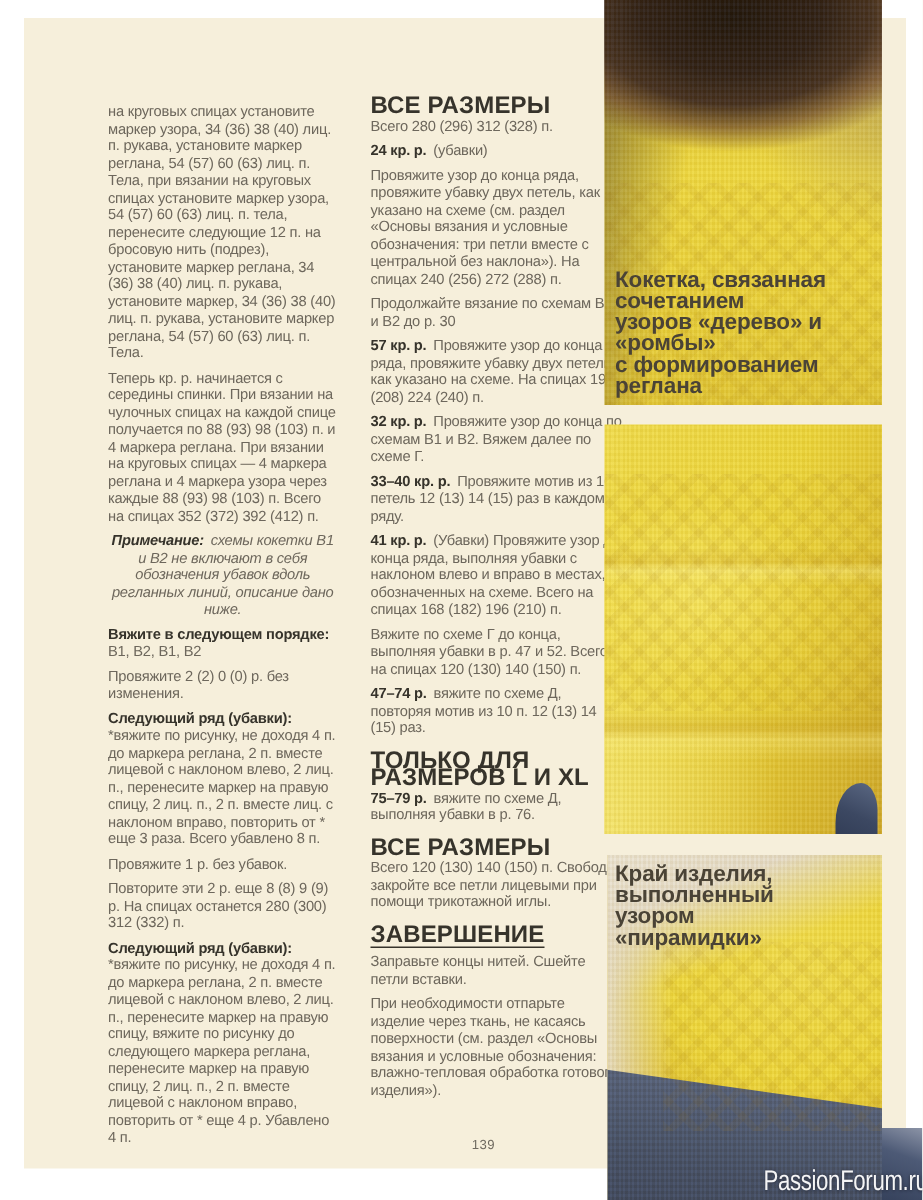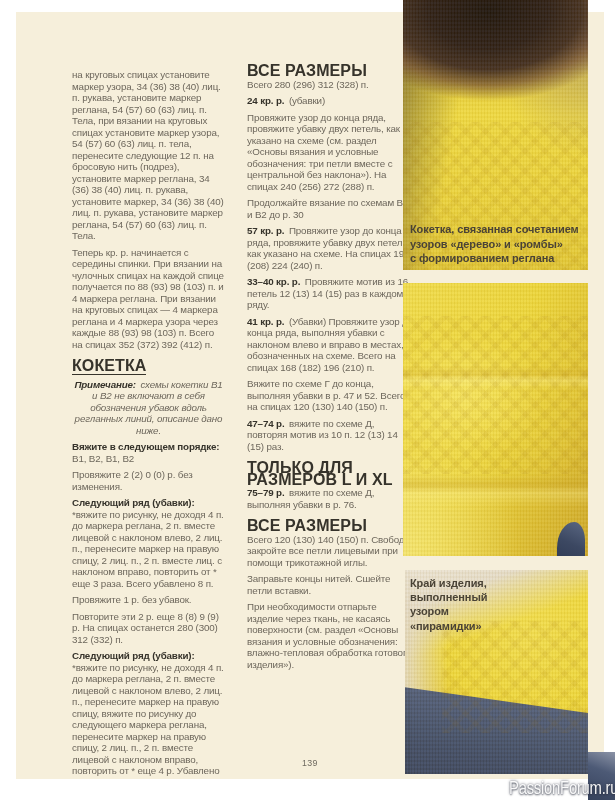--- a/index.html
+++ b/index.html
@@ -63,66 +63,65 @@
       radial-gradient(ellipse 150px 115px at 32% 42%, rgba(247,230,95,0.9) 0%, rgba(240,218,62,0.45) 55%, rgba(240,218,62,0) 100%),
       radial-gradient(ellipse at 0% 100%, rgba(246,232,120,0.8) 0%, rgba(246,232,120,0) 45%),
       linear-gradient(115deg, #f0dc4a 0%, #ecd537 45%, #ddbe2e 76%, #cda727 100%);
   }
   .jeans-patch{
     position:absolute;right:3px;bottom:-4px;width:28px;height:38px;
     background:linear-gradient(205deg,#5b6883 0%,#3c4862 55%,#313c55 100%);
     border-radius:70% 45% 0 0 / 80% 55% 0 0;
   }
   .photo3{
-    left:405px;top:570px;width:183px;height:204px;
+    left:405px;top:570px;width:183px;height:230px;
     background:
       linear-gradient(160deg, #ebe4d3 0%, #e5dcc8 15%, rgba(229,220,200,0) 34%),
       linear-gradient(90deg, rgba(231,223,204,0.9) 0%, rgba(231,223,204,0) 24%),
       radial-gradient(ellipse 160px 140px at 68% 32%, #f1dd4b 0%, #eed738 55%, #dfc130 82%, #d4b029 100%);
   }
   .jeans-diag{
     position:absolute;left:-14px;bottom:-58px;width:230px;height:130px;
     background:linear-gradient(180deg,#4d5a76 0%,#3c4862 45%,#313c55 100%);
     transform:rotate(8deg);
   }
   .corner-bleed{
     position:absolute;left:588px;top:752px;width:27px;height:48px;
     background:linear-gradient(200deg,#8b93a6 0%,#4d5a76 40%,#36425c 100%);
   }
   
   .caption{
     position:absolute;
-    font-weight:bold;font-size:11px;line-height:14.2px;letter-spacing:-0.1px;
+    font-weight:bold;font-size:15px;line-height:14.2px;letter-spacing:-0.1px;
     color:#4a4336;white-space:pre-line;
   }
   .caption-yoke{left:7px;bottom:5px;}
   .caption-hem{left:5px;top:6px;}
   .page-number{
-    position:absolute;left:286px;top:746px;width:28px;text-align:left;
+    position:absolute;left:286px;top:746px;width:28px;text-align:right;
     font-size:8.8px;color:#6f6a60;letter-spacing:0.3px;
   }
   .watermark{
     position:absolute;left:509px;top:777px;
     font-size:19px;font-weight:400;color:rgba(255,255,255,0.95);
     letter-spacing:-0.3px;transform:scaleX(0.78);transform-origin:left center;
     text-shadow:0 0 3px rgba(50,55,70,0.85), 0 1px 2px rgba(40,45,60,0.6);
     white-space:nowrap;
   }
 </style>
 </head>
 <body>
 
 <div class="screen">
 
   <div class="page">
 
     <div class="col col-left">
       <p>на круговых спицах установите маркер узора, 34 (36) 38 (40) лиц. п. рукава, установите маркер реглана, 54 (57) 60 (63) лиц. п. Тела, при вязании на круговых спицах установите маркер узора, 54 (57) 60 (63) лиц. п. тела, перенесите следующие 12 п. на бросовую нить (подрез), установите маркер реглана, 34 (36) 38 (40) лиц. п. рукава, установите маркер, 34 (36) 38 (40) лиц. п. рукава, установите маркер реглана, 54 (57) 60 (63) лиц. п. Тела.</p>
       <p>Теперь кр. р. начинается с середины спинки. При вязании на чулочных спицах на каждой спице получается по 88 (93) 98 (103) п. и 4 маркера реглана. При вязании на круговых спицах — 4 маркера реглана и 4 маркера узора через каждые 88 (93) 98 (103) п. Всего на спицах 352 (372) 392 (412) п.</p>
-      <div class="h2"><span class="rule">КОКЕТКА</span></div>
       <p class="note">
         <span class="lead">Примечание:</span>
         <span>схемы кокетки В1 и В2 не включают в себя обозначения убавок вдоль регланных линий, описание дано ниже.</span>
       </p>
       <p>
         <span class="lead">Вяжите в следующем порядке:</span>
         <span>В1, В2, В1, В2</span>
       </p>
       <p>Провяжите 2 (2) 0 (0) р. без изменения.</p>
       <p>
@@ -144,39 +143,44 @@
         <span class="lead">24 кр. р.</span>
         <span>(убавки)</span>
       </p>
       <p>Провяжите узор до конца ряда, провяжите убавку двух петель, как указано на схеме (см. раздел «Основы вязания и условные обозначения: три петли вместе с центральной без наклона»). На спицах 240 (256) 272 (288) п.</p>
       <p>Продолжайте вязание по схемам В1 и В2 до р. 30</p>
       <p>
         <span class="lead">57 кр. р.</span>
         <span>Провяжите узор до конца ряда, провяжите убавку двух петель, как указано на схеме. На спицах 192 (208) 224 (240) п.</span>
       </p>
       <p>
+        <span class="lead">32 кр. р.</span>
+        <span>Провяжите узор до конца по схемам В1 и В2. Вяжем далее по схеме Г.</span>
+      </p>
+      <p>
         <span class="lead">33–40 кр. р.</span>
         <span>Провяжите мотив из 16 петель 12 (13) 14 (15) раз в каждом ряду.</span>
       </p>
       <p>
         <span class="lead">41 кр. р.</span>
         <span>(Убавки) Провяжите узор до конца ряда, выполняя убавки с наклоном влево и вправо в местах, обозначенных на схеме. Всего на спицах 168 (182) 196 (210) п.</span>
       </p>
       <p>Вяжите по схеме Г до конца, выполняя убавки в р. 47 и 52. Всего на спицах 120 (130) 140 (150) п.</p>
       <p>
         <span class="lead">47–74 р.</span>
         <span>вяжите по схеме Д, повторяя мотив из 10 п. 12 (13) 14 (15) раз.</span>
       </p>
       <div class="h2 tight">ТОЛЬКО ДЛЯ РАЗМЕРОВ L И XL</div>
       <p>
         <span class="lead">75–79 р.</span>
         <span>вяжите по схеме Д, выполняя убавки в р. 76.</span>
       </p>
       <div class="h2 tight">ВСЕ РАЗМЕРЫ</div>
       <p>Всего 120 (130) 140 (150) п. Свободно закройте все петли лицевыми при помощи трикотажной иглы.</p>
+      <div class="h2"><span class="rule">ЗАВЕРШЕНИЕ</span></div>
       <p>Заправьте концы нитей. Сшейте петли вставки.</p>
       <p>При необходимости отпарьте изделие через ткань, не касаясь поверхности (см. раздел «Основы вязания и условные обозначения: влажно-тепловая обработка готового изделия»).</p>
     </div>
 
     <div class="page-number">139</div>
   </div>
 
   <div class="photo photo1">
     <div class="knit"></div>
     <div class="diamonds" style="top:45%;"></div>

